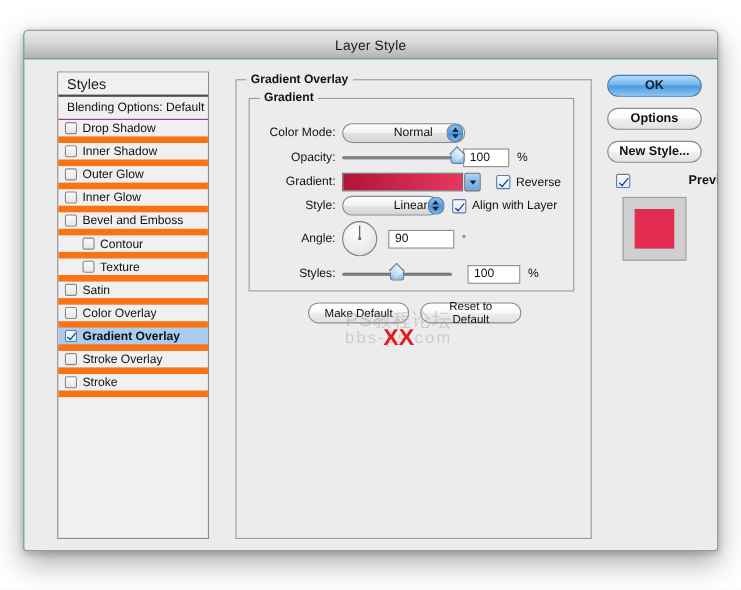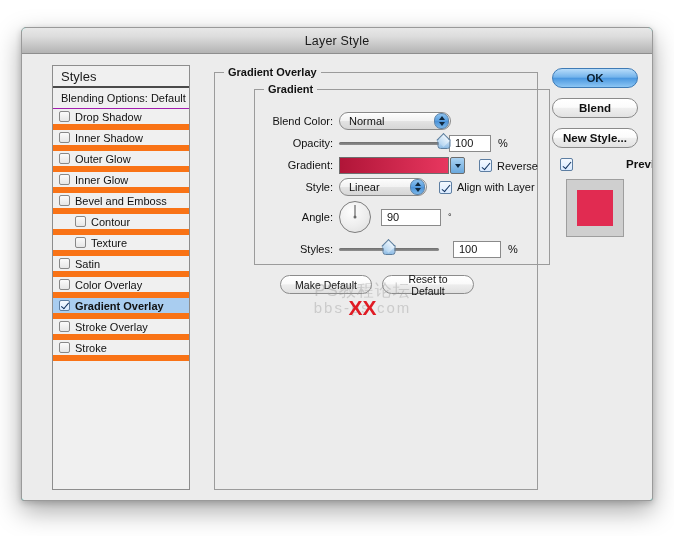--- a/index.html
+++ b/index.html
@@ -142,21 +142,20 @@
     color: #111;
   }
   #gradient-group {
     position: absolute;
     left: 11px;
     top: 16px;
     width: 296px;
     height: 176px;
     border: 1px solid #9b9b9b;
     box-sizing: border-box;
-    margin-left: 28px;
   }
 
   .row {
     position: absolute;
     display: flex;
     align-items: center;
     height: 18px;
   }
   .rlabel {
     font-size: 11px;
@@ -170,20 +169,21 @@
   .popup {
     height: 18px;
     border: 1px solid #898989;
     border-radius: 9px;
     background: linear-gradient(to bottom, #fdfdfd 0%, #f2f2f2 48%, #e3e3e3 52%, #d6d6d6 100%);
     display: flex;
     align-items: center;
     box-sizing: border-box;
     position: relative;
     box-shadow: 0 1px 0 rgba(255,255,255,0.8) inset;
+    padding-left: 37px;
   }
   .popup .val {
     font-size: 11px;
     color: #111;
     padding-left: 9px;
     flex: 1;
   }
   .stepper {
     width: 15px;
     height: 16px;
@@ -490,21 +490,21 @@
         </div>
     </div>
 
     <div id="main-panel">
       <div class="grp-title">Gradient Overlay</div>
 
       <div id="gradient-group">
         <div class="grp-title">Gradient</div>
 
         <div class="row" style="left:6px; top:22px;">
-          <div class="rlabel">Blend Color:</div>
+          <div class="rlabel">Color Mode:</div>
           <div class="popup" style="width:112px;">
             <span class="val">Normal</span>
             <span class="stepper"></span>
           </div>
         </div>
 
         <div class="row" style="left:6px; top:44px;">
           <div class="rlabel">Opacity:</div>
           <div class="slider" id="opacity-slider" style="width:105px;">
             <div class="track"></div>
@@ -564,21 +564,21 @@
     </div>
 
     <div id="watermark">
       <div class="wm1">PS教程论坛</div>
       <div class="wm2">bbs-ps.com</div>
       <div class="wmx">XX</div>
     </div>
 
     <div id="right-col">
       <div class="btn primary">OK</div>
-      <div class="btn">Blend</div>
+      <div class="btn">Options</div>
       <div class="btn">New Style...</div>
 
       <div id="preview-row">
         <span class="cb big checked" id="cb-preview"></span>
         <span class="lbl">Preview</span>
       </div>
 
       <div id="preview-box">
         <div id="preview-swatch" style="background: rgb(225, 43, 81);"></div>
       </div>

